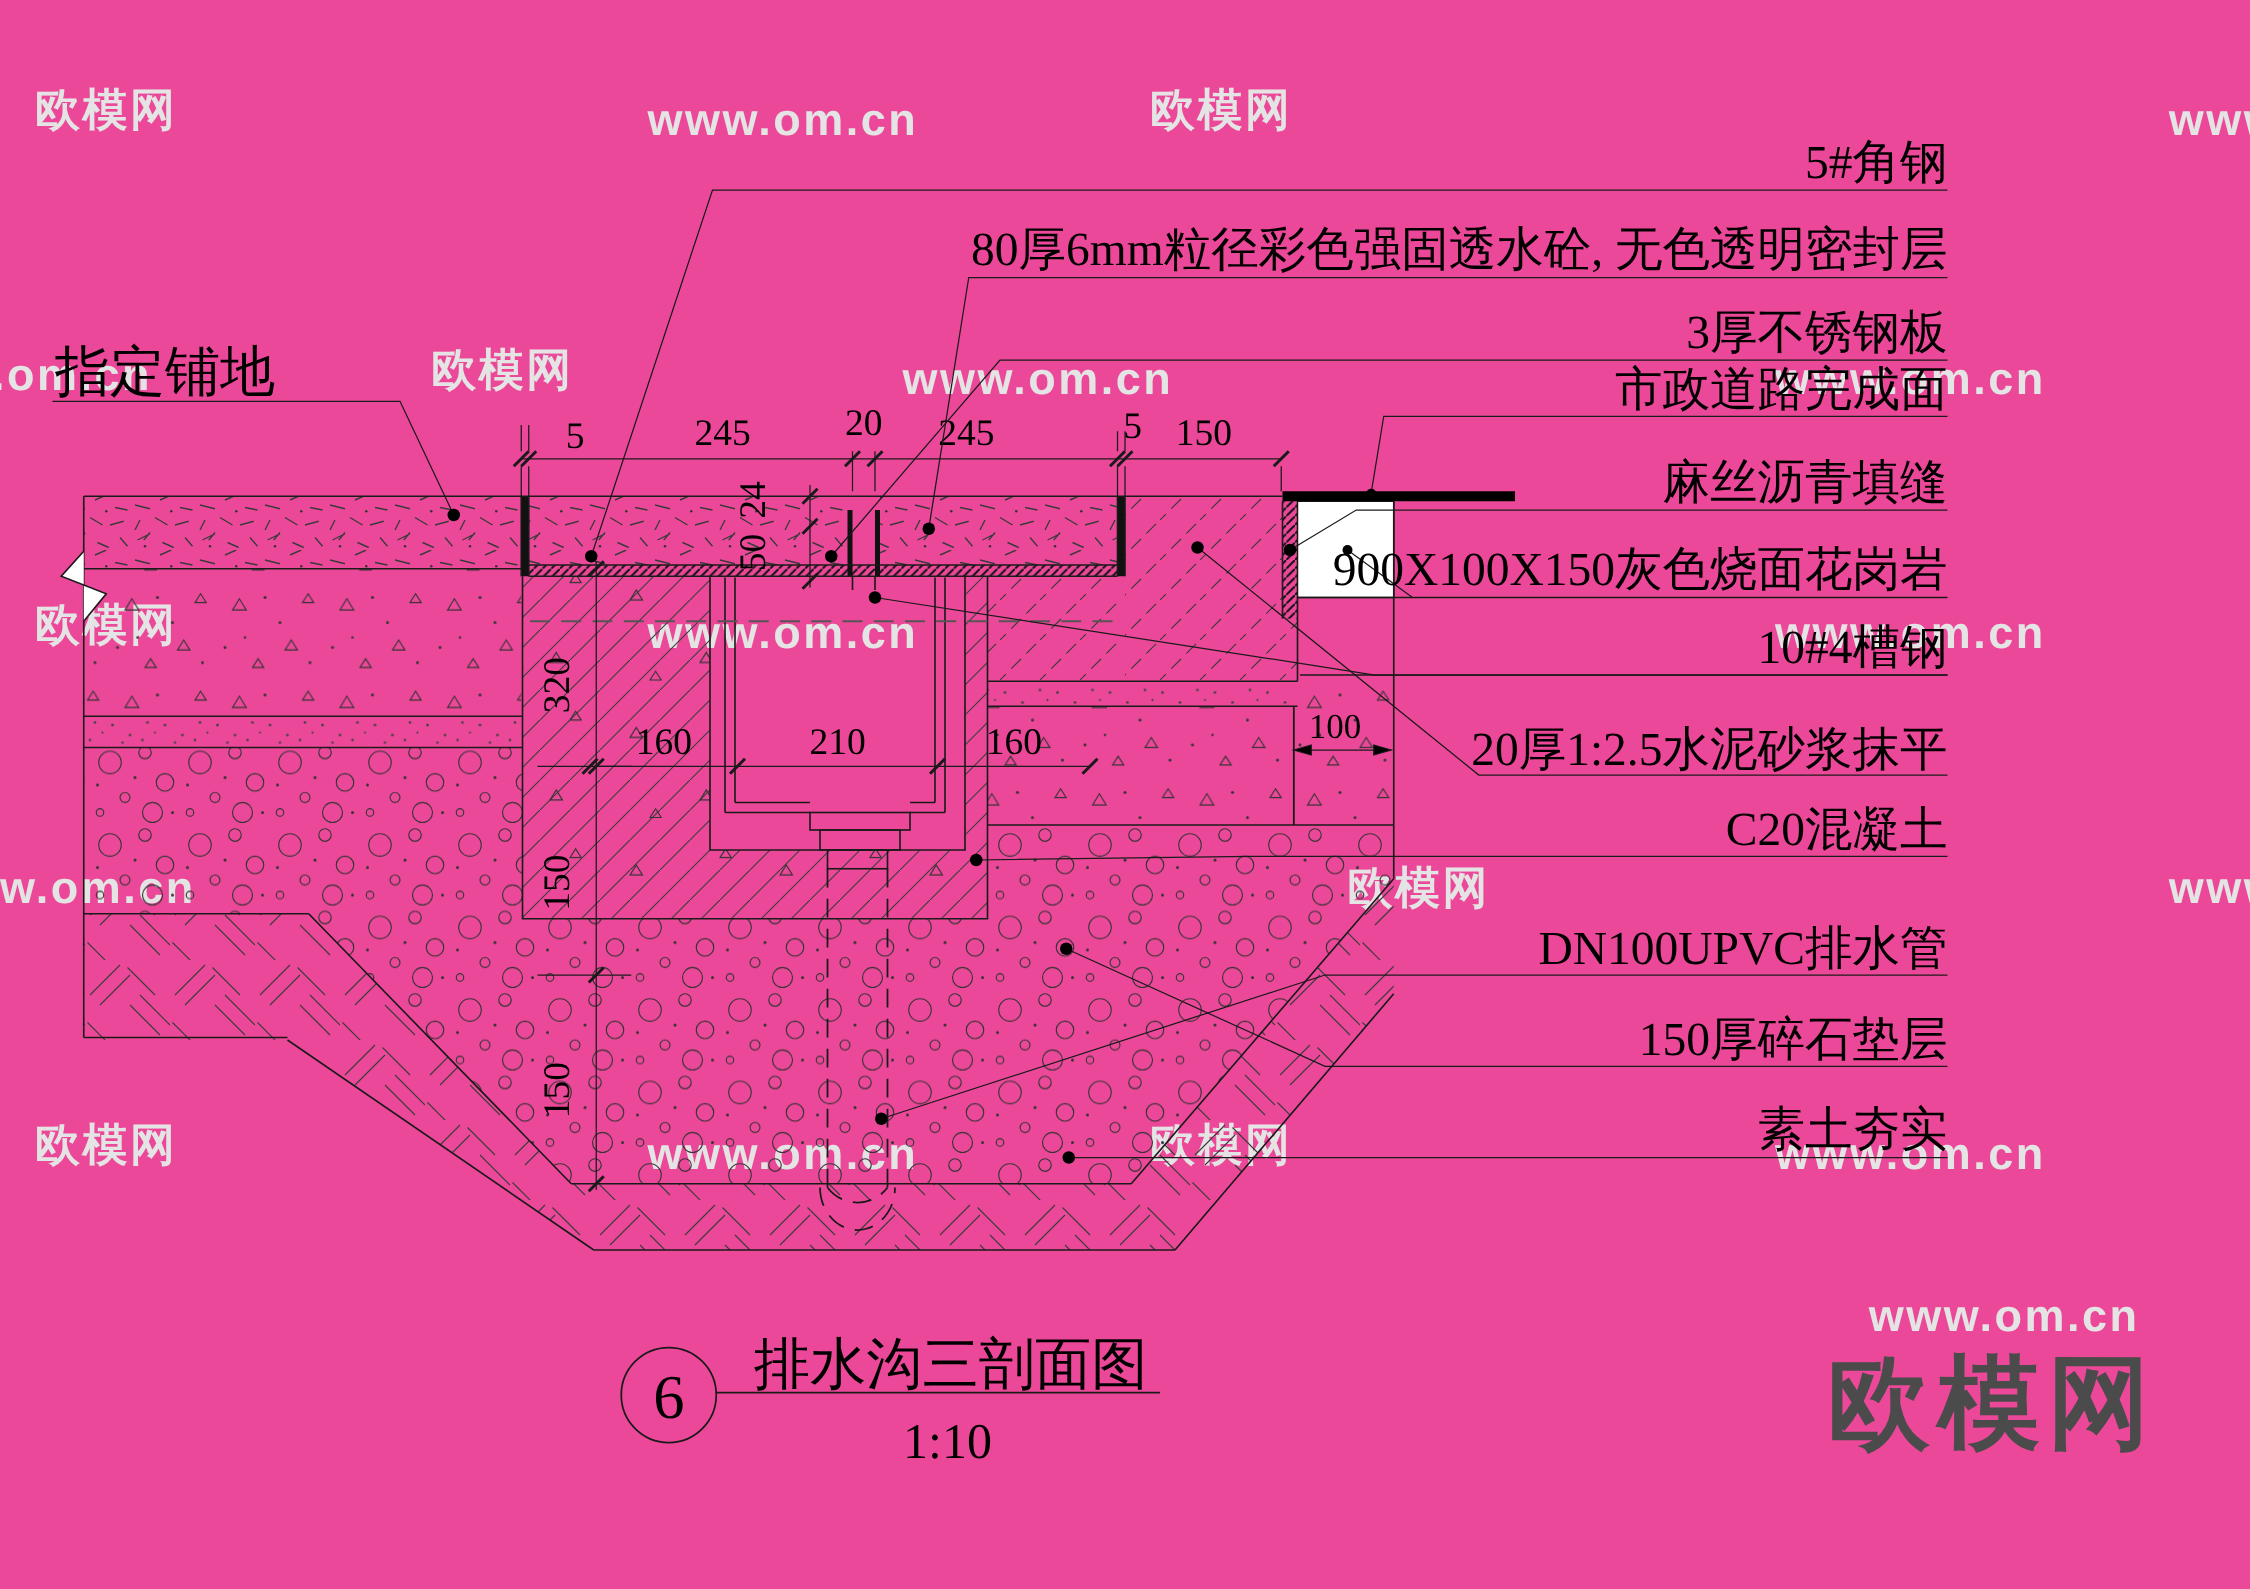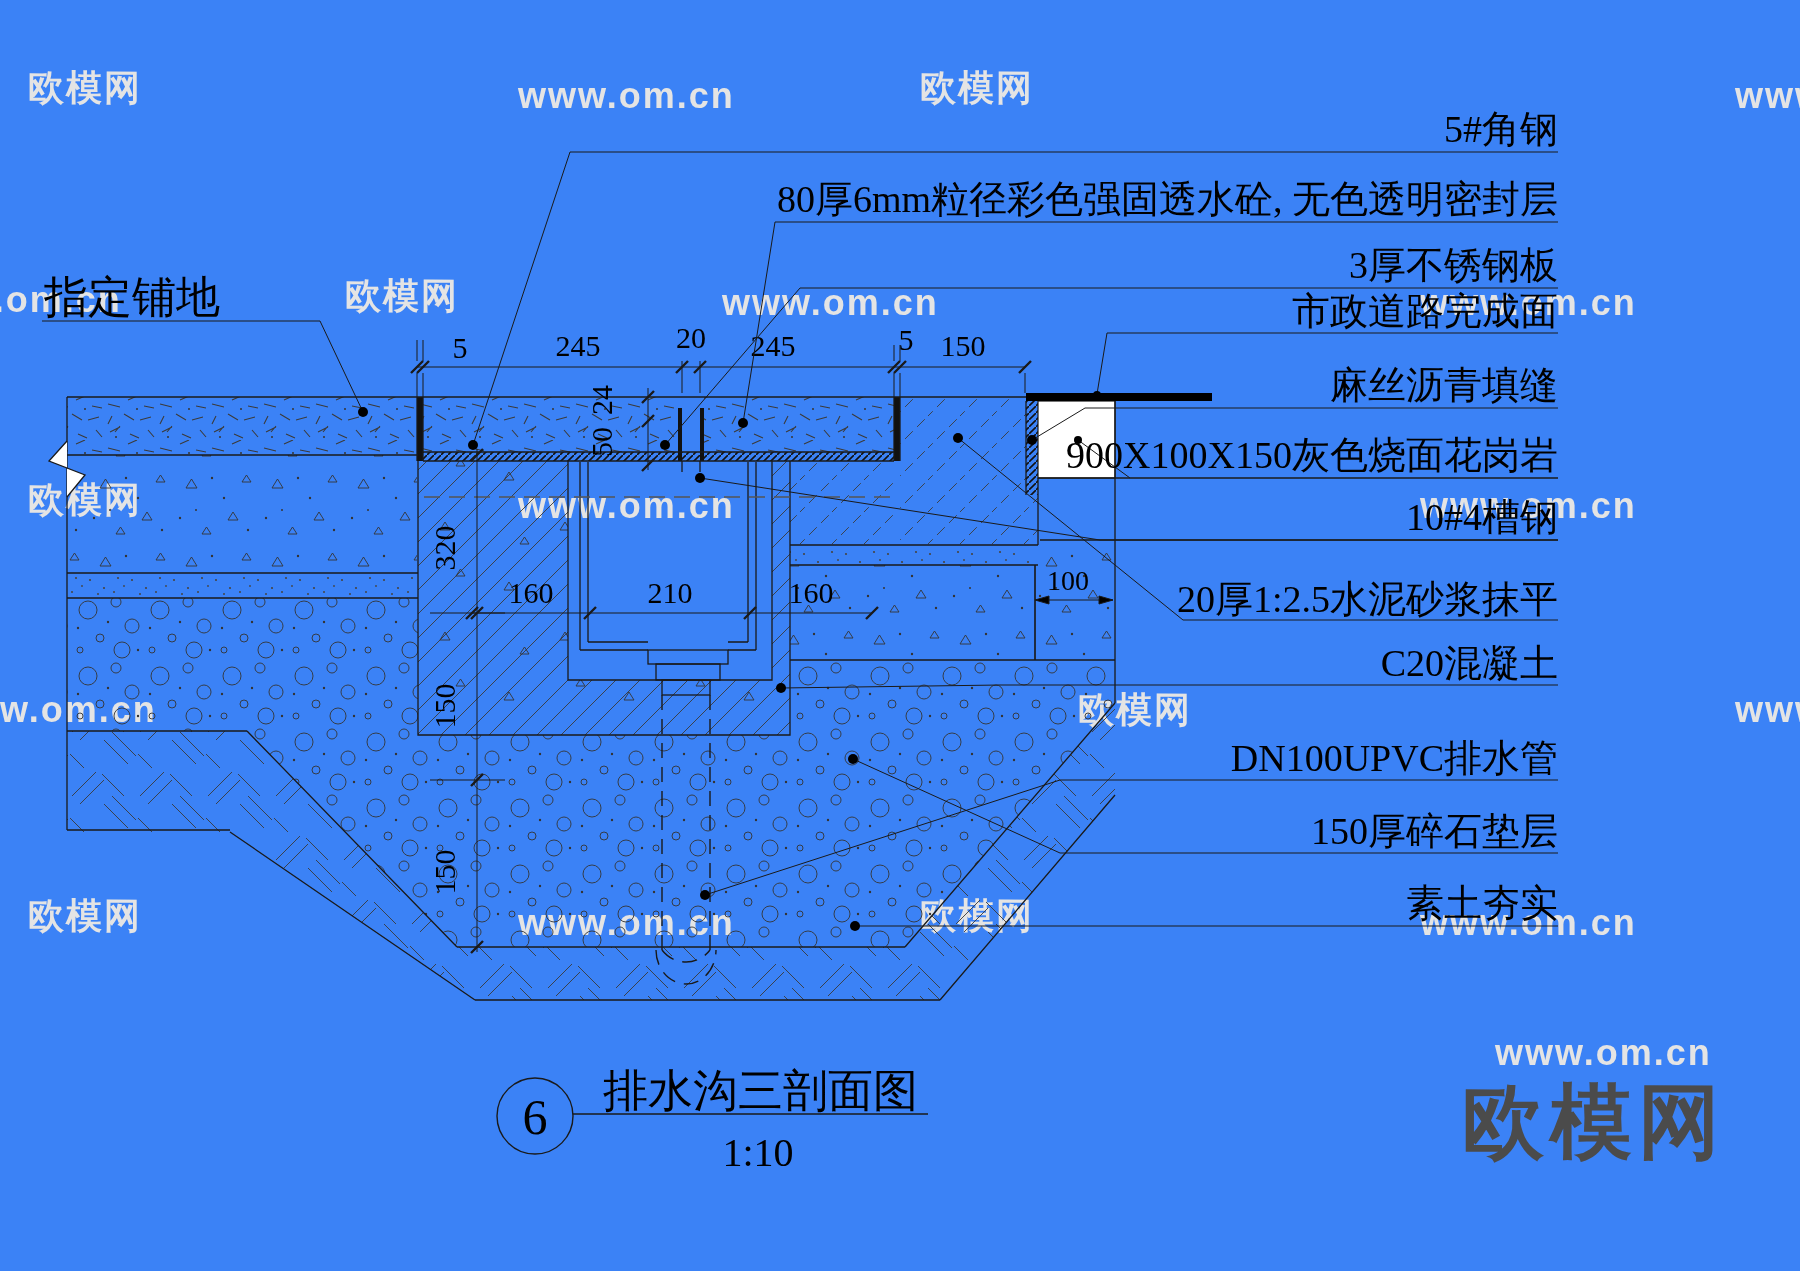--- a/index.html
+++ b/index.html
@@ -1,16 +1,16 @@
 <!DOCTYPE html>
 <html><head>
 <meta charset="utf-8">
 <style>
   html,body{margin:0;padding:0;background:#fff;}
-  .canvas{position:relative;width:1800px;height:1271px;background:#3b82f6;overflow:hidden;}
+  .canvas{position:relative;width:1800px;height:1271px;background:#ec4899;overflow:hidden;}
   svg{position:absolute;left:0;top:0;}
   text{font-family:"Liberation Serif","DejaVu Serif",serif;fill:#000;}
   .lbl{font-size:38px;}
   .dim{font-size:30px;}
   .dimsm{font-size:28px;}
   .wm{font-family:"Liberation Sans","DejaVu Sans",sans-serif;font-size:36px;fill:#e4e4e4;font-weight:bold;letter-spacing:2px;}
   .logo{font-family:"DejaVu Sans","Liberation Sans",sans-serif;font-size:82px;font-weight:bold;fill:#4b4b4b;letter-spacing:6px;}
   .ttl{font-size:45px;}
   .scale{font-size:40px;}
   .circnum{font-size:50px;}

